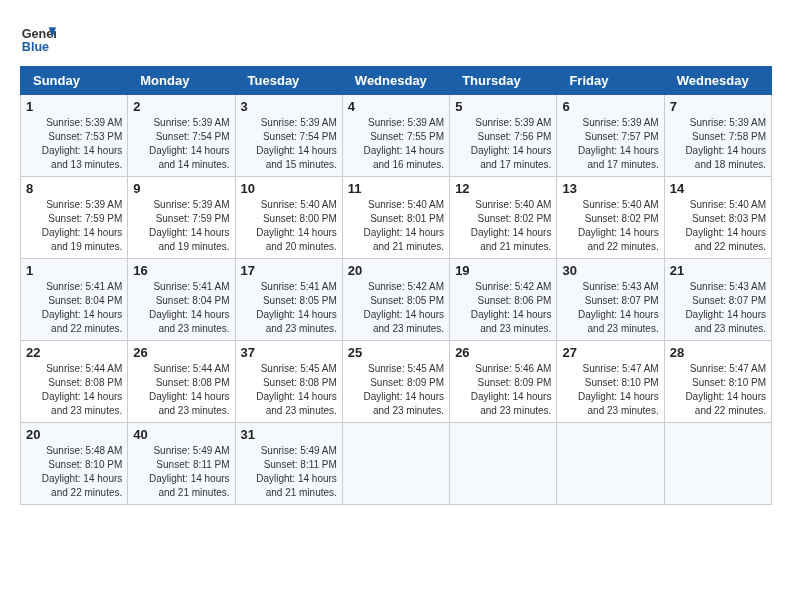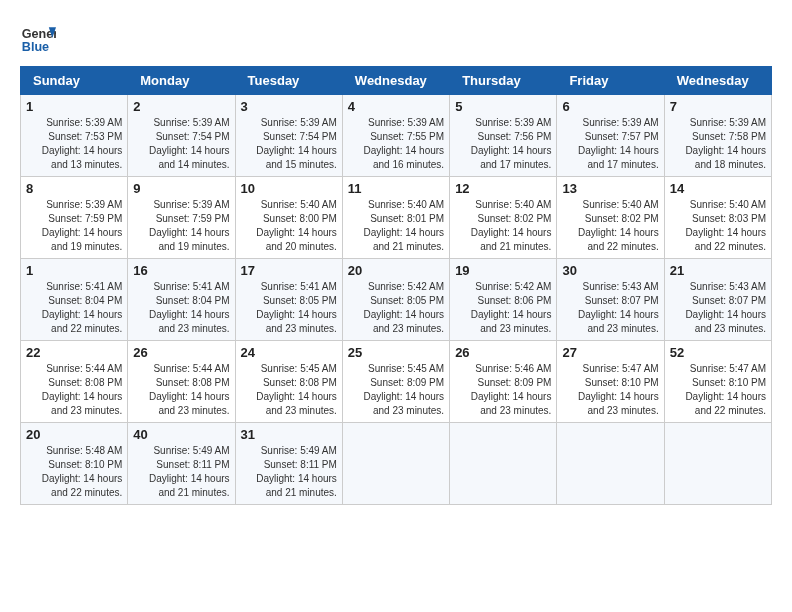--- a/index.html
+++ b/index.html
@@ -293,21 +293,21 @@
       </td>
         <td>
         <span class="day-num">26</span>
         <div class="day-info">
           Sunrise: 5:44 AM<br>
           Sunset: 8:08 PM<br>
           Daylight: 14 hours and 23 minutes.
         </div>
       </td>
         <td>
-        <span class="day-num">24</span>
+        <span class="day-num">37</span>
         <div class="day-info">
           Sunrise: 5:45 AM<br>
           Sunset: 8:08 PM<br>
           Daylight: 14 hours and 23 minutes.
         </div>
       </td>
         <td>
         <span class="day-num">25</span>
         <div class="day-info">
           Sunrise: 5:45 AM<br>
@@ -325,21 +325,21 @@
       </td>
         <td>
         <span class="day-num">27</span>
         <div class="day-info">
           Sunrise: 5:47 AM<br>
           Sunset: 8:10 PM<br>
           Daylight: 14 hours and 23 minutes.
         </div>
       </td>
         <td>
-        <span class="day-num">52</span>
+        <span class="day-num">28</span>
         <div class="day-info">
           Sunrise: 5:47 AM<br>
           Sunset: 8:10 PM<br>
           Daylight: 14 hours and 22 minutes.
         </div>
       </td>
       </tr>
       <tr>
         <td>
         <span class="day-num">20</span>

